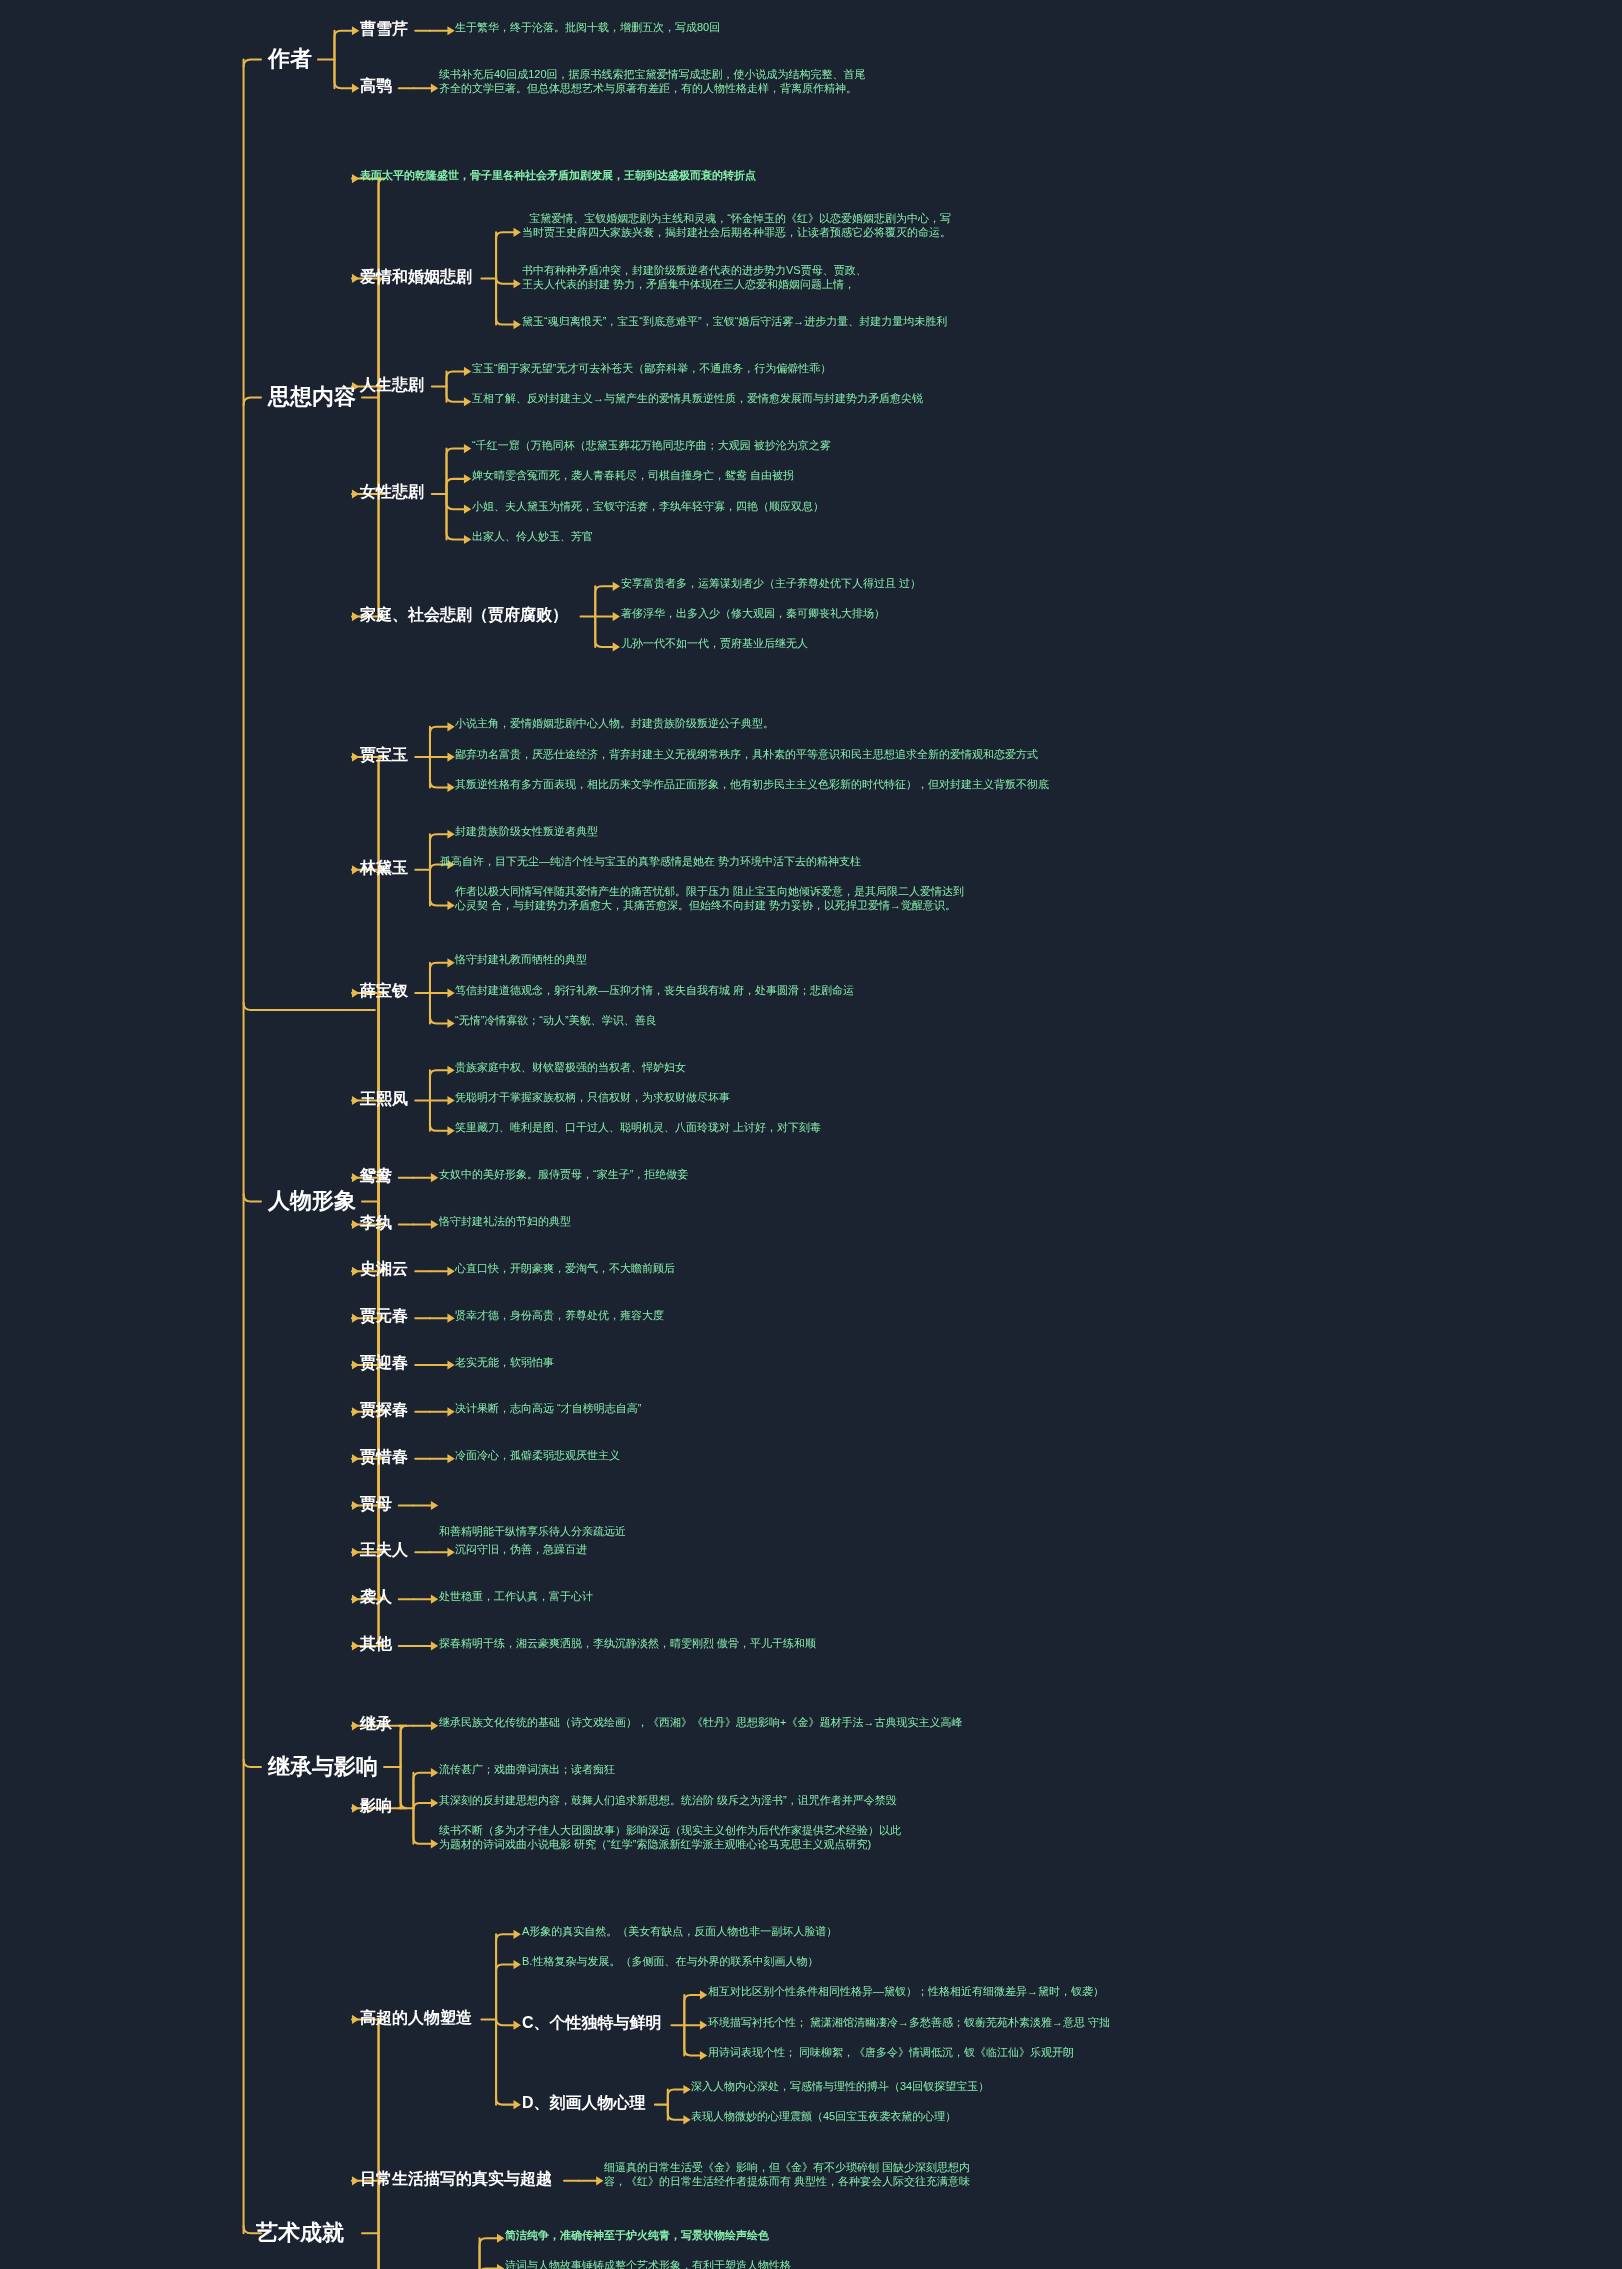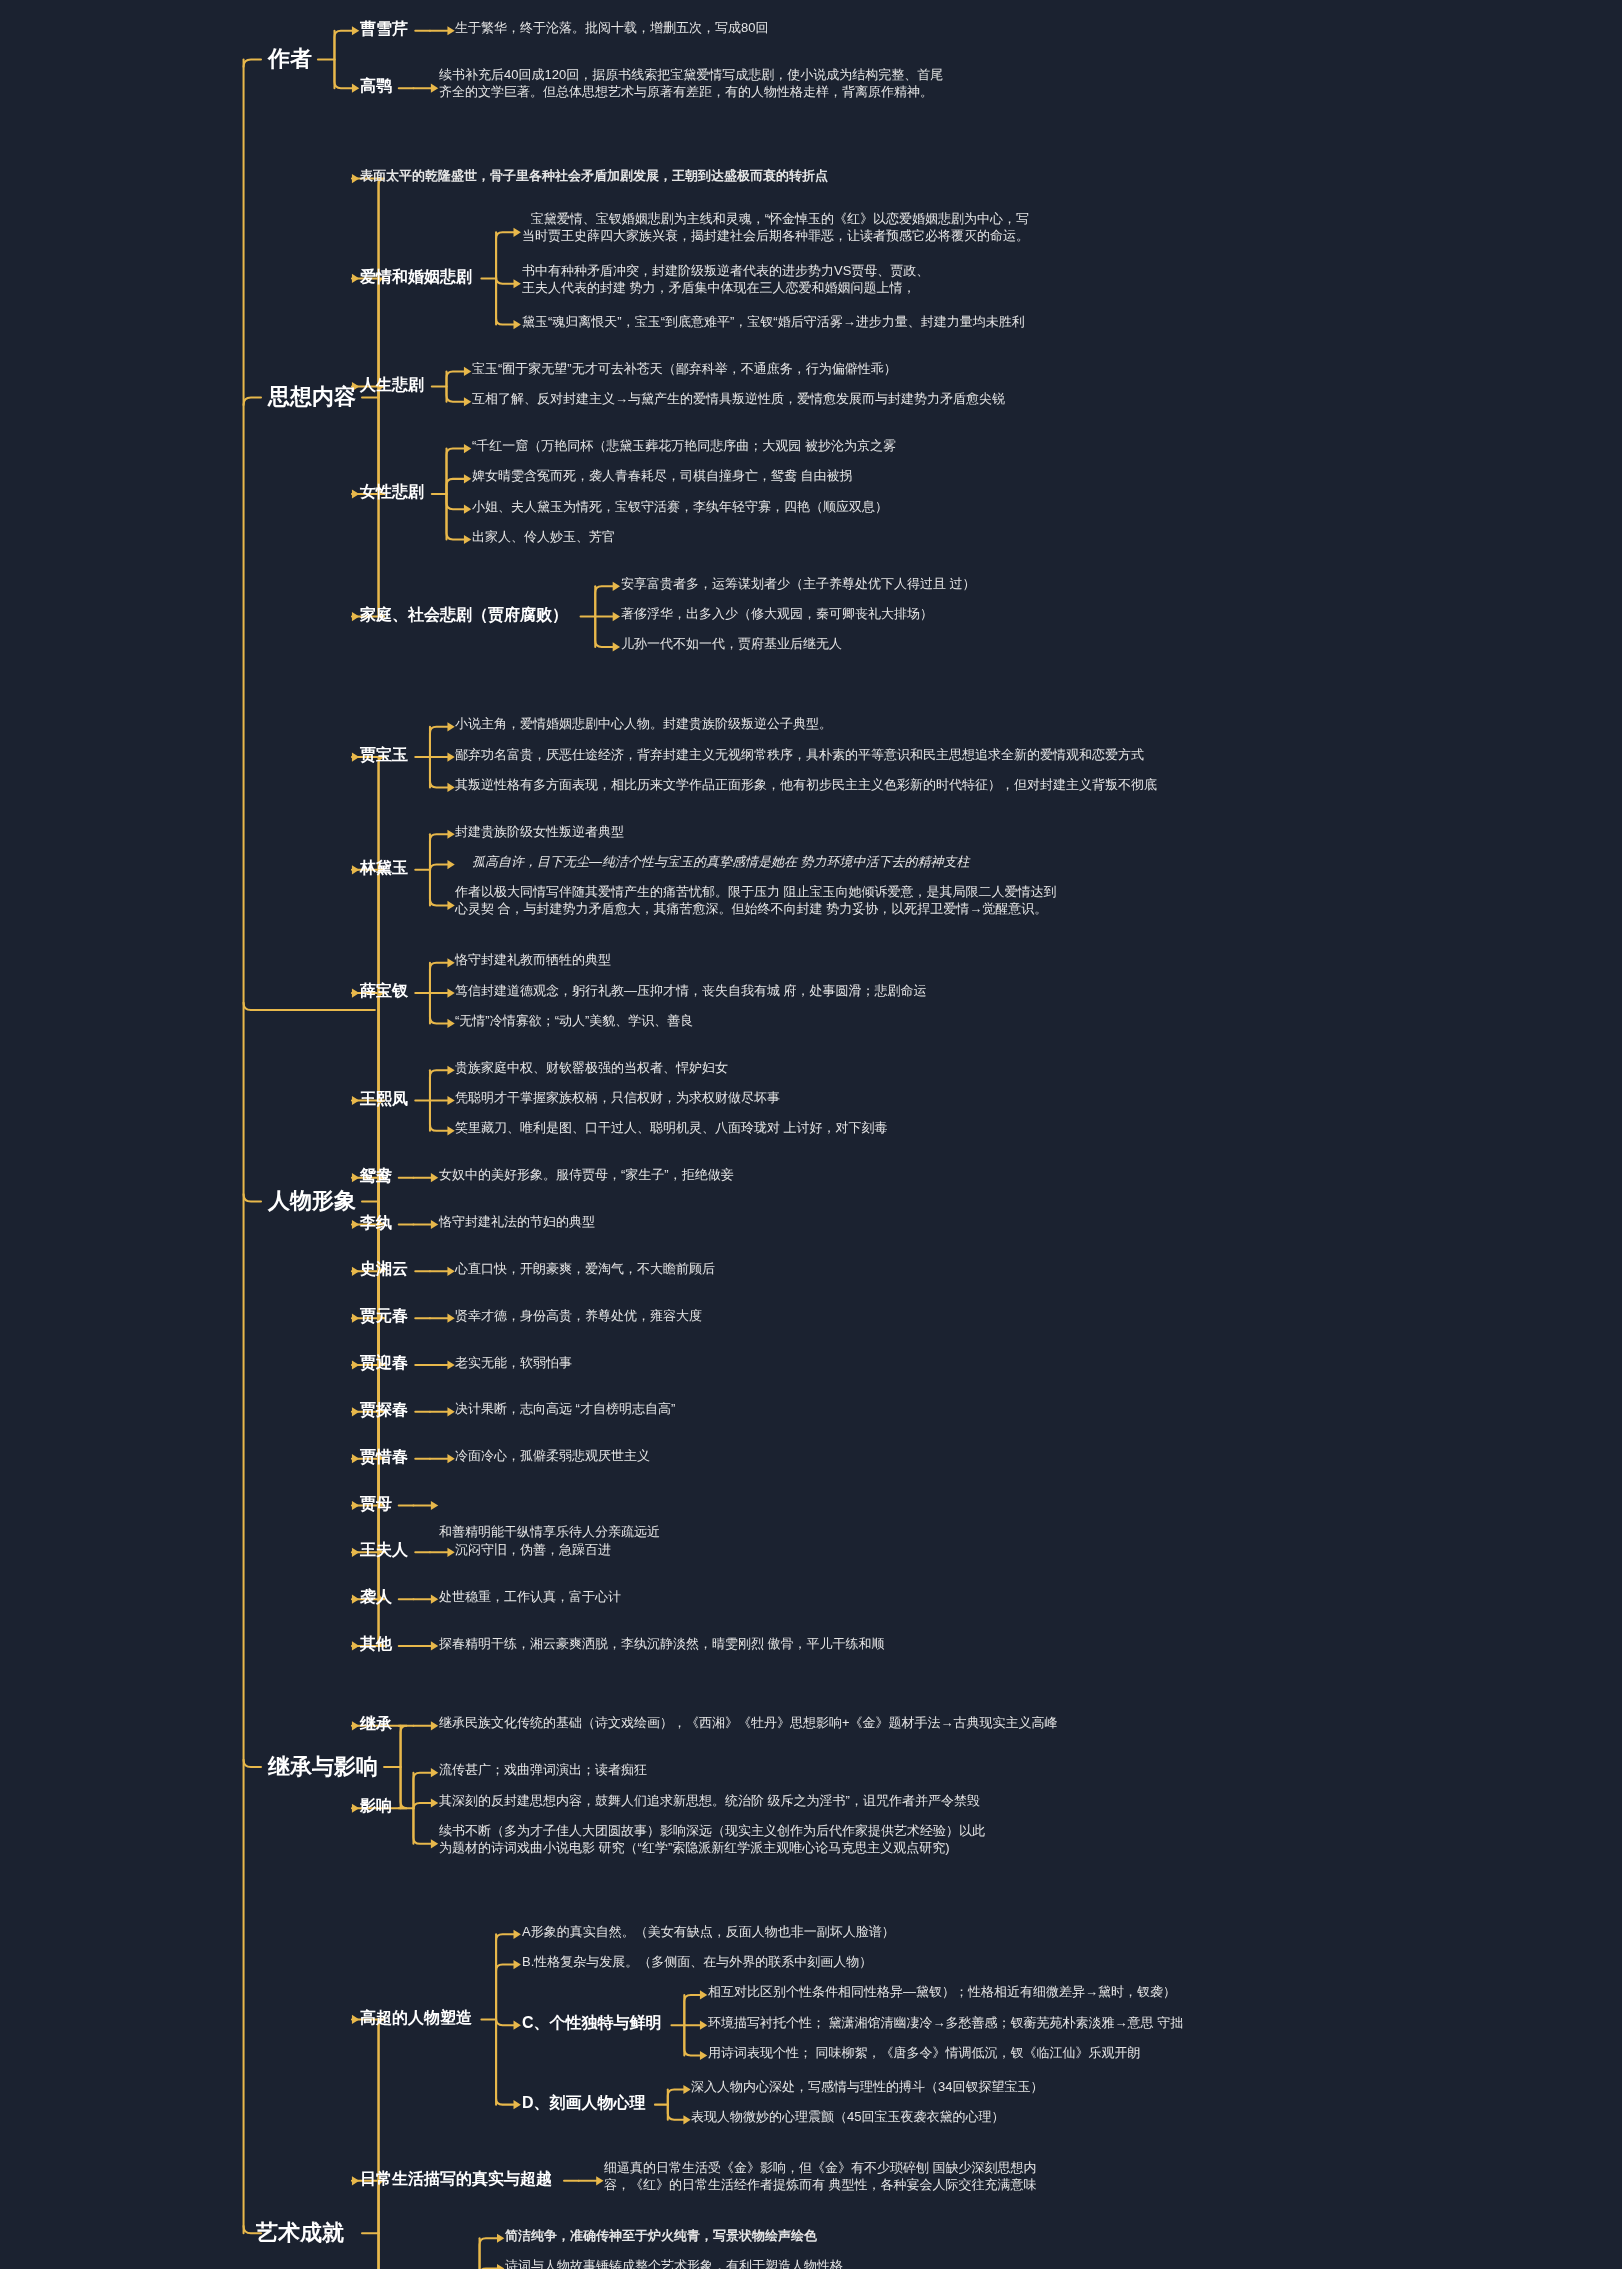--- a/index.html
+++ b/index.html
@@ -21,21 +21,21 @@
     border:4.6px solid #ffffff;
     border-radius:37px;
     box-sizing:border-box;
     display:flex;align-items:center;justify-content:center;
     font-size:23px;font-weight:bold;letter-spacing:0.9px;
     color:#ffffff;
     text-shadow:0 0.9px 0.9px rgba(0,0,0,.35);
   }
   .lvl1{font-size:22px;font-weight:bold;color:#ffffff;}
   .lvl2{font-size:16px;font-weight:bold;color:#ffffff;}
-  .lvl3{font-size:13px;font-weight:normal;color:#e5e5e5;line-height:1.30;white-space:pre-line;}
+  .lvl3{font-size:11px;font-weight:normal;color:#86efac;line-height:1.30;white-space:pre-line;}
   .lvl3.b{font-weight:bold;}
   .lvl2.plain{font-weight:bold;}
 </style>
 </head>
 <body>
 
 <div id="mm">
   <svg class="lines" id="lines" viewBox="0 0 1767 2471">
       <path d="M408,1100 L273,1100" fill="none" stroke="#e8b84b" stroke-width="2.2" stroke-linecap="round"></path>
       <path d="M265,64.75 L265,2432.125" fill="none" stroke="#e8b84b" stroke-width="2.2" stroke-linecap="round"></path>
@@ -302,21 +302,21 @@
       <div class="node lvl3" style="left: 621px; top: 576px;">安享富贵者多，运筹谋划者少（主子养尊处优下人得过且 过）</div>
       <div class="node lvl3" style="left: 621px; top: 606px;">著侈浮华，出多入少（修大观园，秦可卿丧礼大排场）</div>
       <div class="node lvl3" style="left: 621px; top: 636px;">儿孙一代不如一代，贾府基业后继无人</div>
       <div class="node lvl1" style="left: 268px; top: 1186px;">人物形象</div>
       <div class="node lvl2" style="left: 360px; top: 745px;">贾宝玉</div>
       <div class="node lvl3" style="left: 455px; top: 716px;">小说主角，爱情婚姻悲剧中心人物。封建贵族阶级叛逆公子典型。</div>
       <div class="node lvl3" style="left: 455px; top: 747px;">鄙弃功名富贵，厌恶仕途经济，背弃封建主义无视纲常秩序，具朴素的平等意识和民主思想追求全新的爱情观和恋爱方式</div>
       <div class="node lvl3" style="left: 455px; top: 777px;">其叛逆性格有多方面表现，相比历来文学作品正面形象，他有初步民主主义色彩新的时代特征），但对封建主义背叛不彻底</div>
       <div class="node lvl2" style="left: 360px; top: 858px;">林黛玉</div>
       <div class="node lvl3" style="left: 455px; top: 824px;">封建贵族阶级女性叛逆者典型</div>
-      <div class="node lvl3" style="left: 472px; top: 854px; font-style: italic;">孤高自许，目下无尘—纯洁个性与宝玉的真挚感情是她在 势力环境中活下去的精神支柱</div>
+      <div class="node lvl3" style="left: 440px; top: 854px;">孤高自许，目下无尘—纯洁个性与宝玉的真挚感情是她在 势力环境中活下去的精神支柱</div>
       <div class="node lvl3" style="left: 455px; top: 884px;">作者以极大同情写伴随其爱情产生的痛苦忧郁。限于压力 阻止宝玉向她倾诉爱意，是其局限二人爱情达到
 心灵契 合，与封建势力矛盾愈大，其痛苦愈深。但始终不向封建 势力妥协，以死捍卫爱情→觉醒意识。</div>
       <div class="node lvl2" style="left: 360px; top: 981px;">薛宝钗</div>
       <div class="node lvl3" style="left: 455px; top: 952px;">恪守封建礼教而牺牲的典型</div>
       <div class="node lvl3" style="left: 455px; top: 983px;">笃信封建道德观念，躬行礼教—压抑才情，丧失自我有城 府，处事圆滑；悲剧命运</div>
       <div class="node lvl3" style="left: 455px; top: 1013px;">“无情”冷情寡欲；“动人”美貌、学识、善良</div>
       <div class="node lvl2" style="left: 360px; top: 1089px;">王熙凤</div>
       <div class="node lvl3" style="left: 455px; top: 1060px;">贵族家庭中权、财钦罂极强的当权者、悍妒妇女</div>
       <div class="node lvl3" style="left: 455px; top: 1090px;">凭聪明才干掌握家族权柄，只信权财，为求权财做尽坏事</div>
       <div class="node lvl3" style="left: 455px; top: 1120px;">笑里藏刀、唯利是图、口干过人、聪明机灵、八面玲珑对 上讨好，对下刻毒</div>

